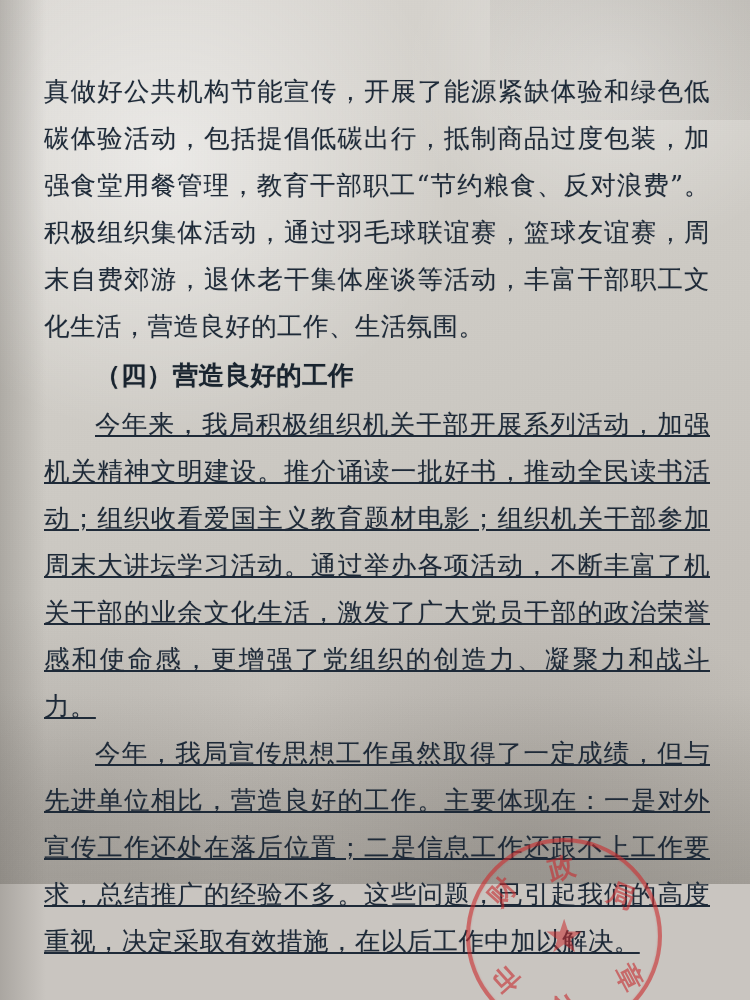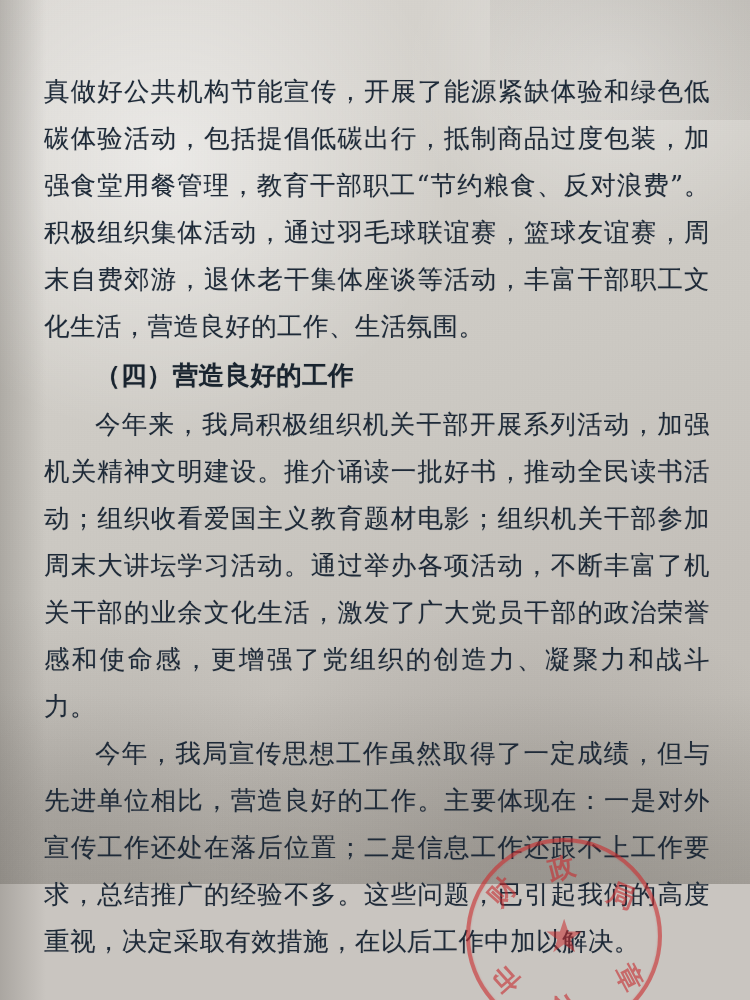--- a/index.html
+++ b/index.html
@@ -73,20 +73,21 @@
   }
 
   .para {
     margin: 0 0 0 0;
     text-indent: 0;
     font-family: "DejaVu Serif", serif;
     text-shadow: 0 0 1px rgba(30,42,56,0.25);
   }
   .para.indent {
     text-indent: 2em;
+    text-decoration: underline;
   }
   .heading {
     margin: 0;
     padding: 2px 0 2px 0;
     text-indent: 2em;
     font-weight: bold;
     font-size: 25.5px;
     line-height: 47px;
     color: #19242f;
     text-shadow: 0 0 1px rgba(25,36,47,0.45);

